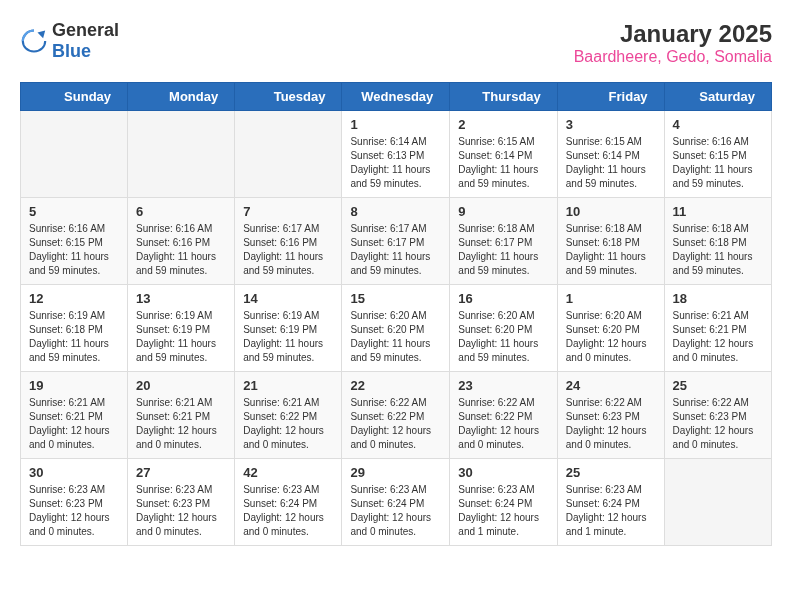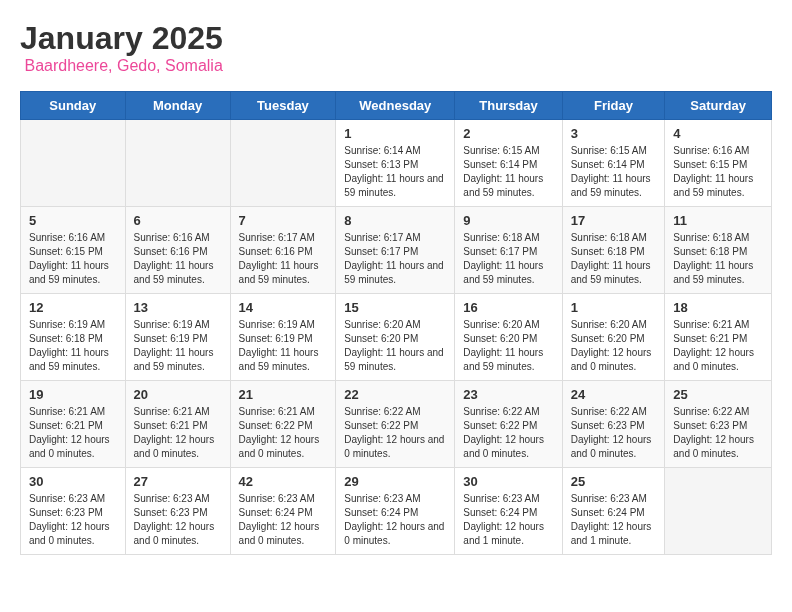--- a/index.html
+++ b/index.html
@@ -32,38 +32,38 @@
       color: #2a6ebb;
     }
     .logo-icon {
       width: 28px;
       height: 28px;
     }
     .title-area {
       text-align: right;
     }
     .month-title {
-      font-size: 32px;
+      font-size: 24px;
       font-weight: bold;
       color: #333;
     }
     .location-title {
       font-size: 16px;
       color: #ec4899;
     }
     .calendar {
       width: 100%;
       border-collapse: collapse;
       border: 1px solid #ccc;
     }
     .calendar th {
       background-color: #2a6ebb;
       color: #fff;
-      text-align: center;
-      padding: 6px 23px;
+      text-align: right;
+      padding: 6px 16px;
       font-size: 13px;
       border: 1px solid #2060aa;
     }
     .calendar td {
       vertical-align: top;
       padding: 6px 8px;
       border: 1px solid #ddd;
       width: 108px;
       min-height: 80px;
       font-size: 11px;
@@ -85,20 +85,31 @@
       color: #333;
     }
     .empty-cell {
       background: #f5f5f5 !important;
     }
   </style>
 </head>
 <body>
 
 <div class="header-area">
+  <div class="logo">
+    <svg class="logo-icon" viewBox="0 0 40 40" xmlns="http://www.w3.org/2000/svg">
+      <path d="M20 5 C10 5 4 13 4 20 C4 28 10 35 20 35 C30 35 36 28 36 20" stroke="#2a6ebb" stroke-width="3" fill="none"></path>
+      <path d="M25 8 L36 5 L33 16 Z" fill="#2a6ebb"></path>
+      <path d="M20 5 C10 5 4 13 4 20" stroke="#5aa0e8" stroke-width="3" fill="none"></path>
+    </svg>
+    <div>
+      <span class="logo-text-general">General</span><br>
+      <span class="logo-text-blue">Blue</span>
+    </div>
+  </div>
   <div class="title-area">
     <div class="month-title">January 2025</div>
     <div class="location-title">Baardheere, Gedo, Somalia</div>
   </div>
 </div>
 
 <table class="calendar">
   <thead>
     <tr>
     <th>Sunday</th>
@@ -147,21 +158,21 @@
         </td>
         <td>
           <span class="day-number">8</span>
           <div class="day-info">Sunrise: 6:17 AM<br>Sunset: 6:17 PM<br>Daylight: 11 hours and 59 minutes.</div>
         </td>
         <td>
           <span class="day-number">9</span>
           <div class="day-info">Sunrise: 6:18 AM<br>Sunset: 6:17 PM<br>Daylight: 11 hours and 59 minutes.</div>
         </td>
         <td>
-          <span class="day-number">17</span>
+          <span class="day-number">10</span>
           <div class="day-info">Sunrise: 6:18 AM<br>Sunset: 6:18 PM<br>Daylight: 11 hours and 59 minutes.</div>
         </td>
         <td>
           <span class="day-number">11</span>
           <div class="day-info">Sunrise: 6:18 AM<br>Sunset: 6:18 PM<br>Daylight: 11 hours and 59 minutes.</div>
         </td>
       </tr>
       <tr>
         <td>
           <span class="day-number">12</span>

